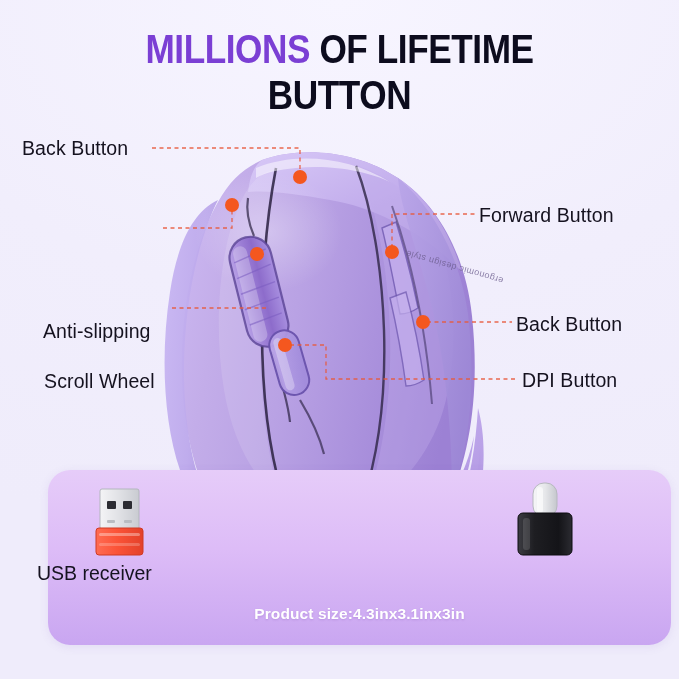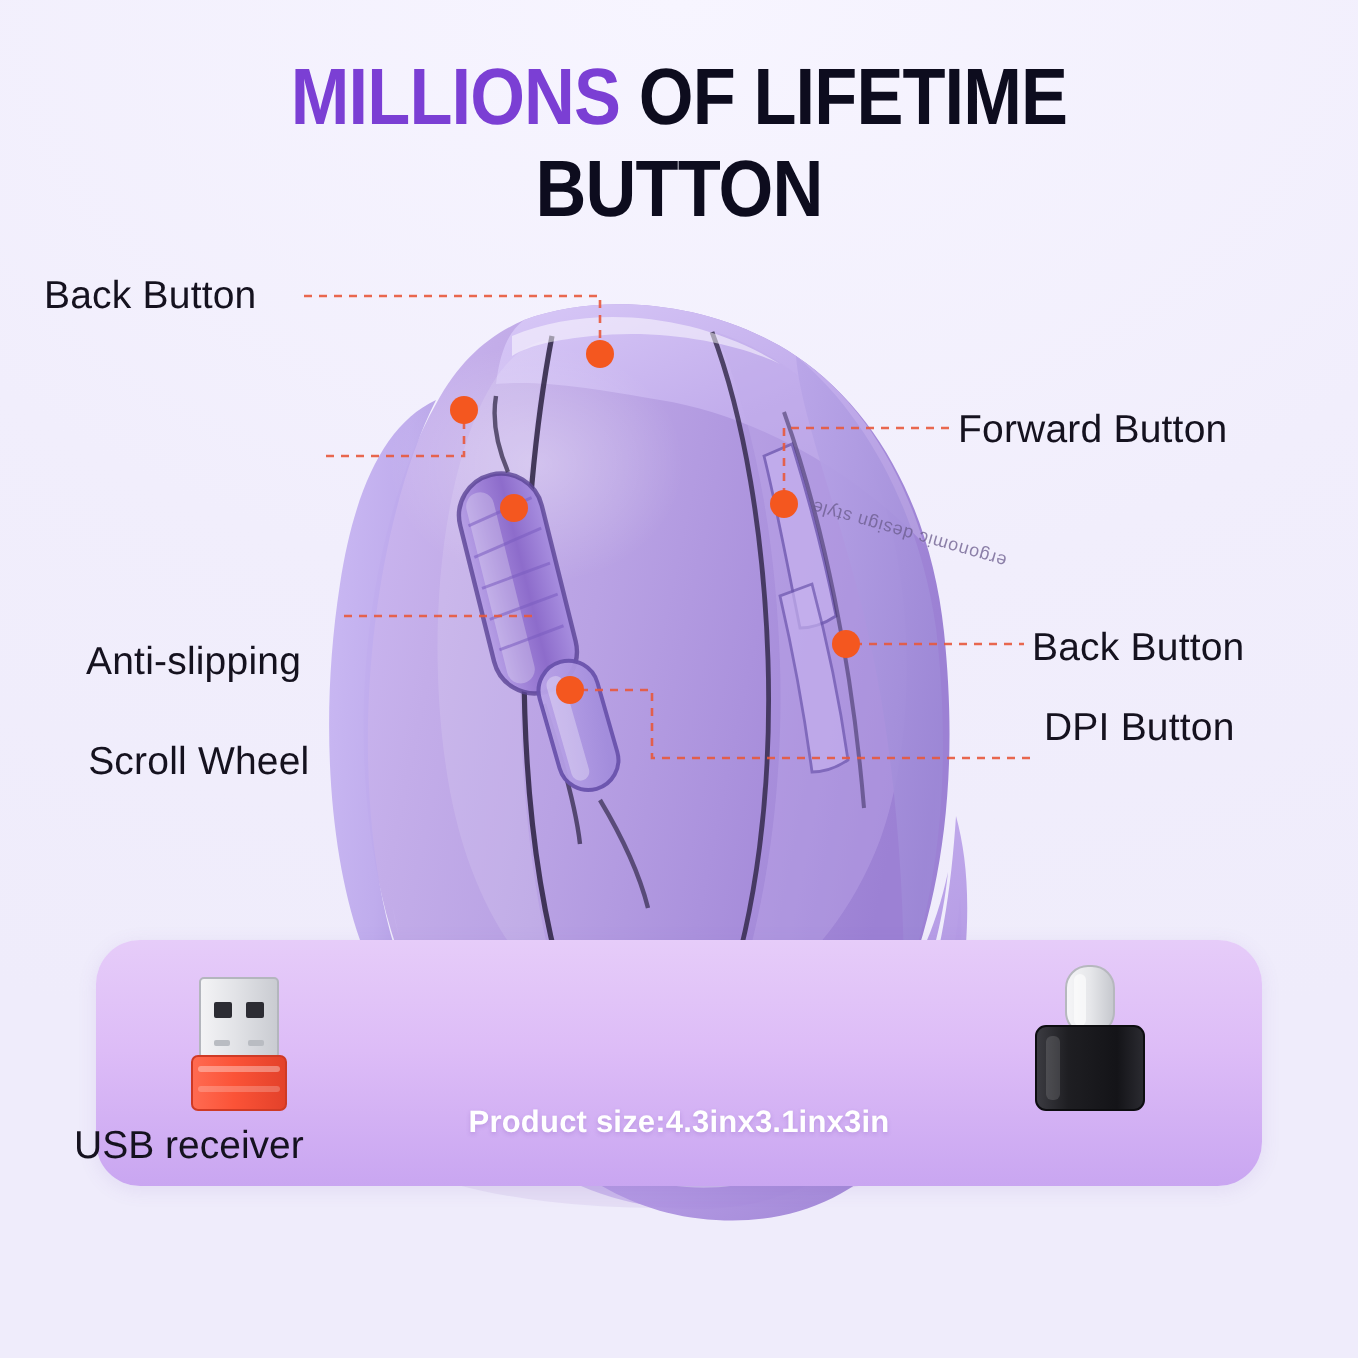--- a/index.html
+++ b/index.html
@@ -42,24 +42,25 @@
     letter-spacing:0.1px;
   }
   .lbl.left{text-align:left;}
   .lbl.right{text-align:left;}
 
   
   #leaders{position:absolute;left:0;top:0;width:679px;height:679px;}
 
   
   .panel{
-    position:absolute;left:48px;top:470px;width:583px;height:123px;
+    position:absolute;left:48px;top:470px;width:583px;height:175px;
     border-radius:22px;
     background:linear-gradient(180deg,#e6ccf9 0%,#ddbcf7 45%,#c9a6f1 100%);
     box-shadow:0 2px 10px rgba(120,80,180,0.10);
+    padding-left:40px;
   }
   .panel-caption{
     position:absolute;left:0;right:0;bottom:22px;
     text-align:center;
     color:#ffffff;
     font-weight:bold;
     font-size:15.5px;
     letter-spacing:0.1px;
     text-shadow:0 1px 2px rgba(120,70,170,0.25);
   }
@@ -300,21 +301,21 @@
 
   <div class="lbl left" style="left:22px;top:294px;">
     <span>Anti-slipping</span><br>
     <span>Scroll Wheel</span>
   </div>
 
   <div class="lbl right" style="left:479px;top:203px;">Forward Button</div>
 
   <div class="lbl right" style="left:516px;top:312px;">Back Button</div>
 
-  <div class="lbl right" style="left:522px;top:352px;">DPI Button</div>
+  <div class="lbl right" style="left:522px;top:368px;">DPI Button</div>
 
   <div class="panel">
     <div class="panel-caption">Product size:4.3inx3.1inx3in</div>
   </div>
 
   <svg id="usb-art" class="acc" viewBox="0 0 55 72">
     <defs>
       <linearGradient id="gMetal" x1="0" y1="0" x2="1" y2="0">
         <stop offset="0" stop-color="#f4f4f6"></stop>
         <stop offset="0.45" stop-color="#e2e3e7"></stop>

